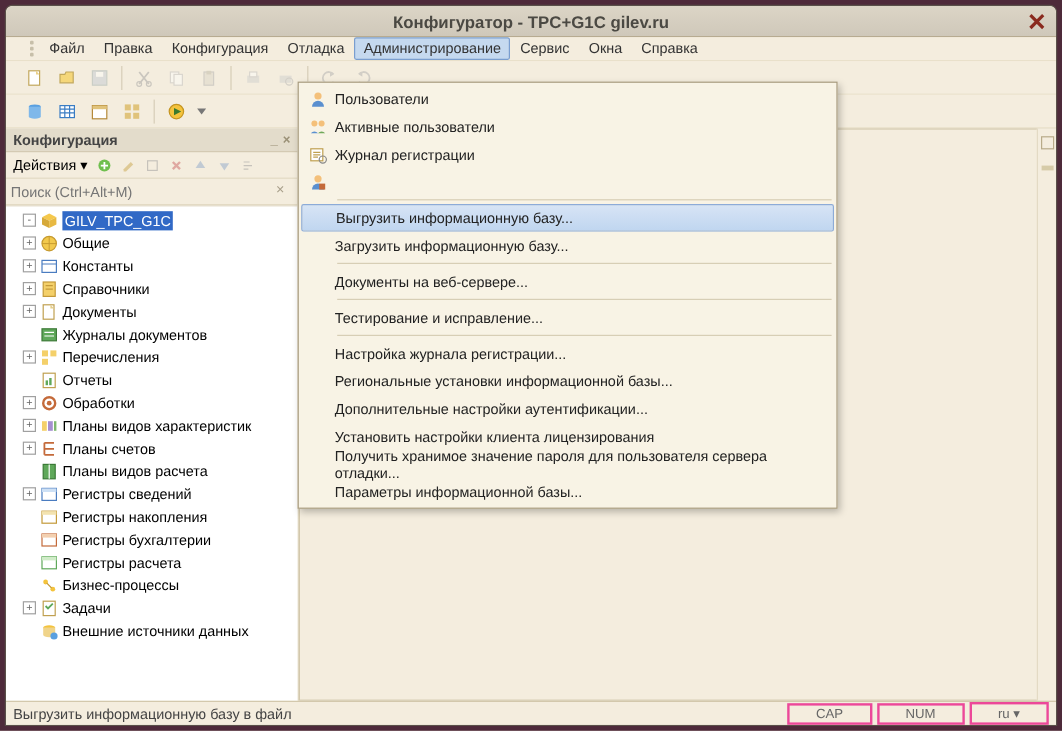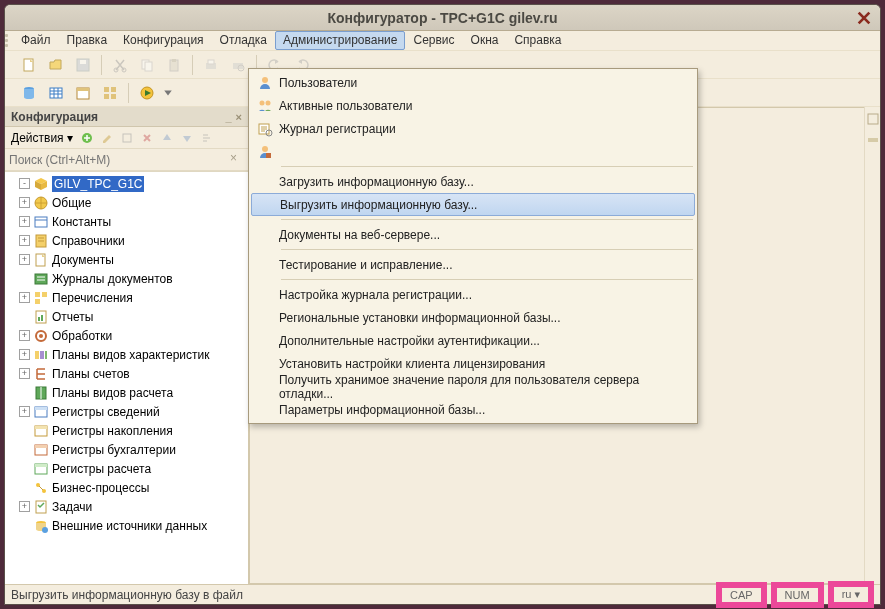--- a/index.html
+++ b/index.html
@@ -43,21 +43,21 @@
     width: 16px; height: 16px;
     color: #8a2a1e;
     display: flex; align-items: center; justify-content: center;
     font-weight: bold;
     cursor: pointer;
   }
   .menubar {
     height: 20px;
     background: #f4edde;
     display: flex;
-    padding: 0 0;
+    padding: 0 20px;
     border-bottom: 1px solid #e9e0ca;
   }
   .menubar .ghandle {
     width: 6px;
     margin-right: 2px;
     display: flex; flex-direction: column; justify-content: center; gap: 2px;
   }
   .ghandle span { background: #c7bfa9; width:3px; height:3px; border-radius:1px;}
   .menu-item {
     padding: 2px 8px 4px 8px;
@@ -197,21 +197,21 @@
     height: 20px;
     background: #f4edde;
     border-top: 1px solid #d3c8ac;
     display: flex; align-items: center;
     padding: 0 6px;
     justify-content: space-between;
     position: relative;
     z-index: 5;
   }
   .status-cell {
-    border: 6px solid #ec4899; padding: 1px 8px; font-size:11px;
+    border: 2px solid #ec4899; padding: 1px 22px; font-size:11px;
     background:#f4edde; color:#666;
   }
   .status-right { display:flex; gap:4px; align-items:center;}
 </style>
 </head>
 <body>
 
 <div class="window">
   <div class="titlebar">
     <div class="title">Конфигуратор - TPC+G1C gilev.ru</div>
@@ -656,27 +656,27 @@
       <div class="dd-item">
         <span class="dd-ico">
           <svg width="16" height="16">
             <circle cx="8" cy="5" r="3" fill="#f4c07a"></circle>
             <path d="M3 14 A5 5 0 0 1 13 14 Z" fill="#5a8fcf"></path>
             <rect x="9" y="9" width="5" height="5" fill="#c46a3a"></rect>
           </svg>
         </span>
       </div>
       <div class="dd-sep"></div>
+      <div class="dd-item h">
+        <span class="dd-ico"></span>
+        <span class="dd-label">Выгрузить информационную базу...</span>
+      </div>
       <div class="dd-item">
         <span class="dd-ico"></span>
         <span class="dd-label">Загрузить информационную базу...</span>
-      </div>
-      <div class="dd-item h">
-        <span class="dd-ico"></span>
-        <span class="dd-label">Выгрузить информационную базу...</span>
       </div>
       <div class="dd-sep"></div>
       <div class="dd-item">
         <span class="dd-ico"></span>
         <span class="dd-label">Документы на веб-сервере...</span>
       </div>
       <div class="dd-sep"></div>
       <div class="dd-item">
         <span class="dd-ico"></span>
         <span class="dd-label">Тестирование и исправление...</span>

